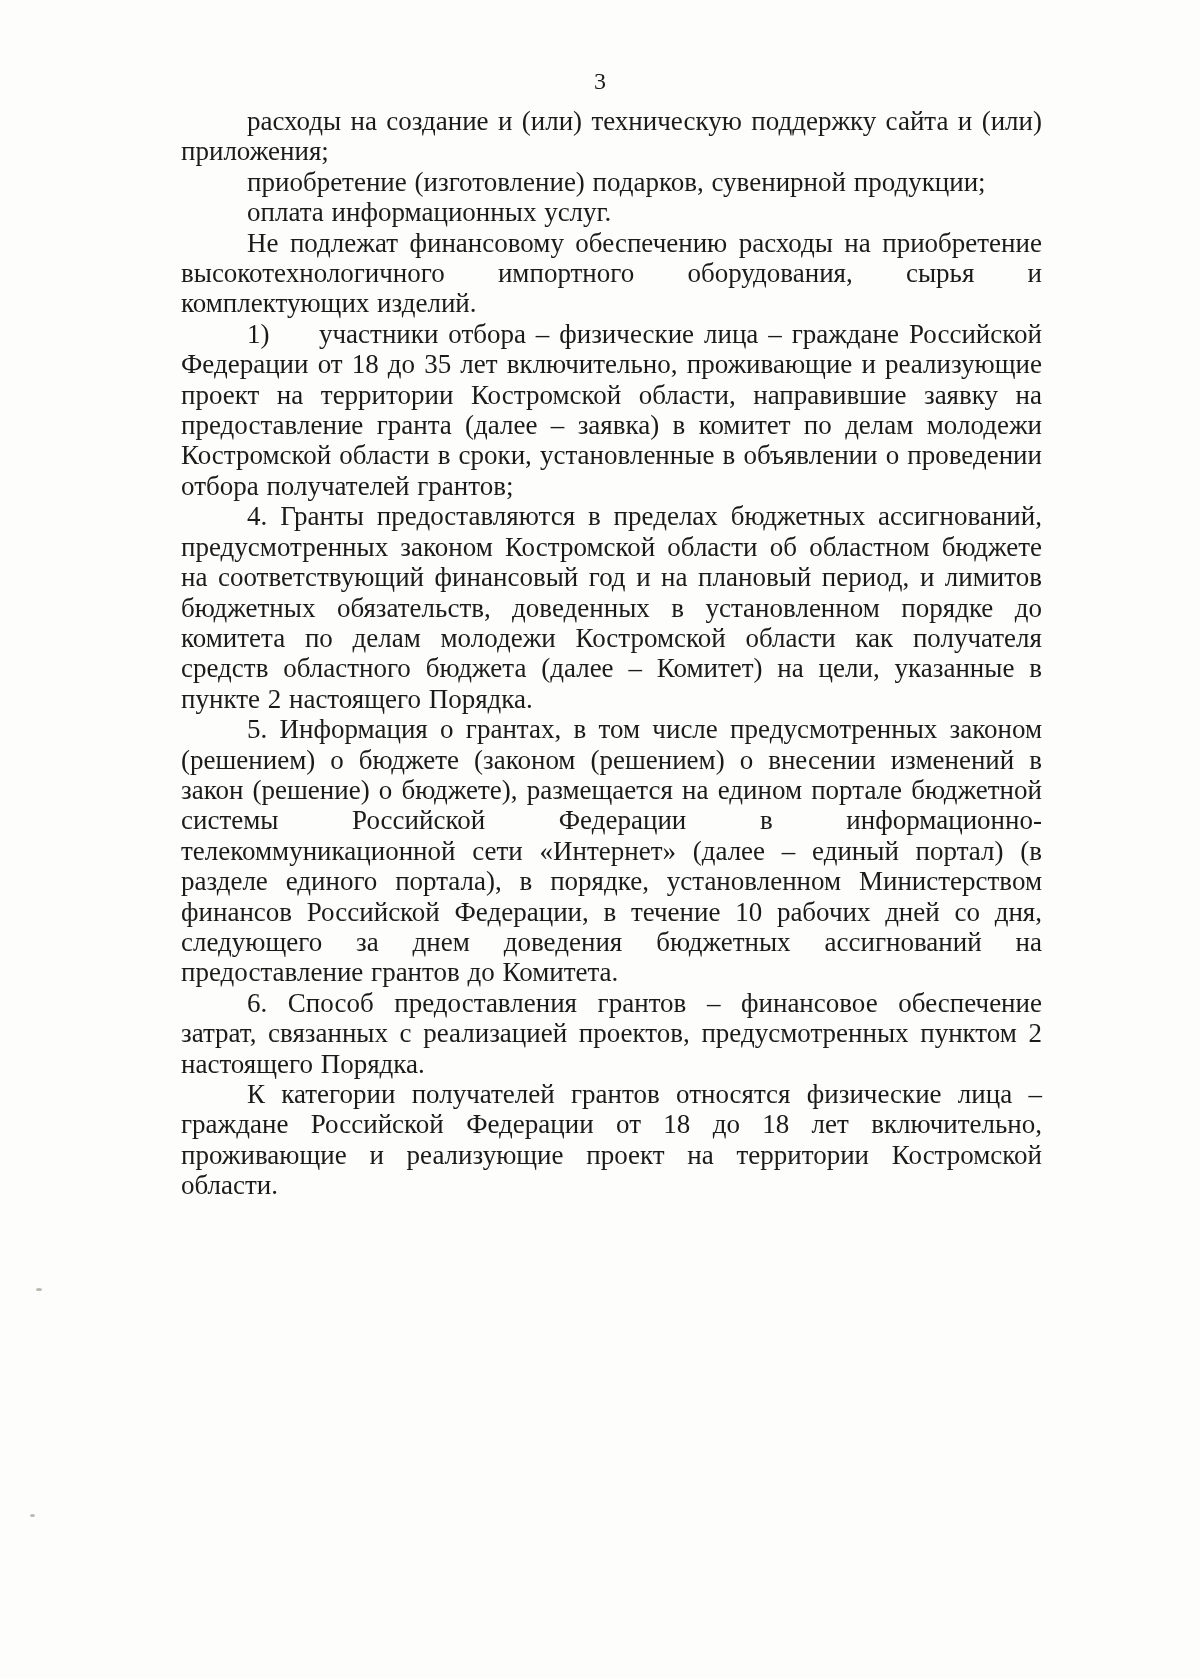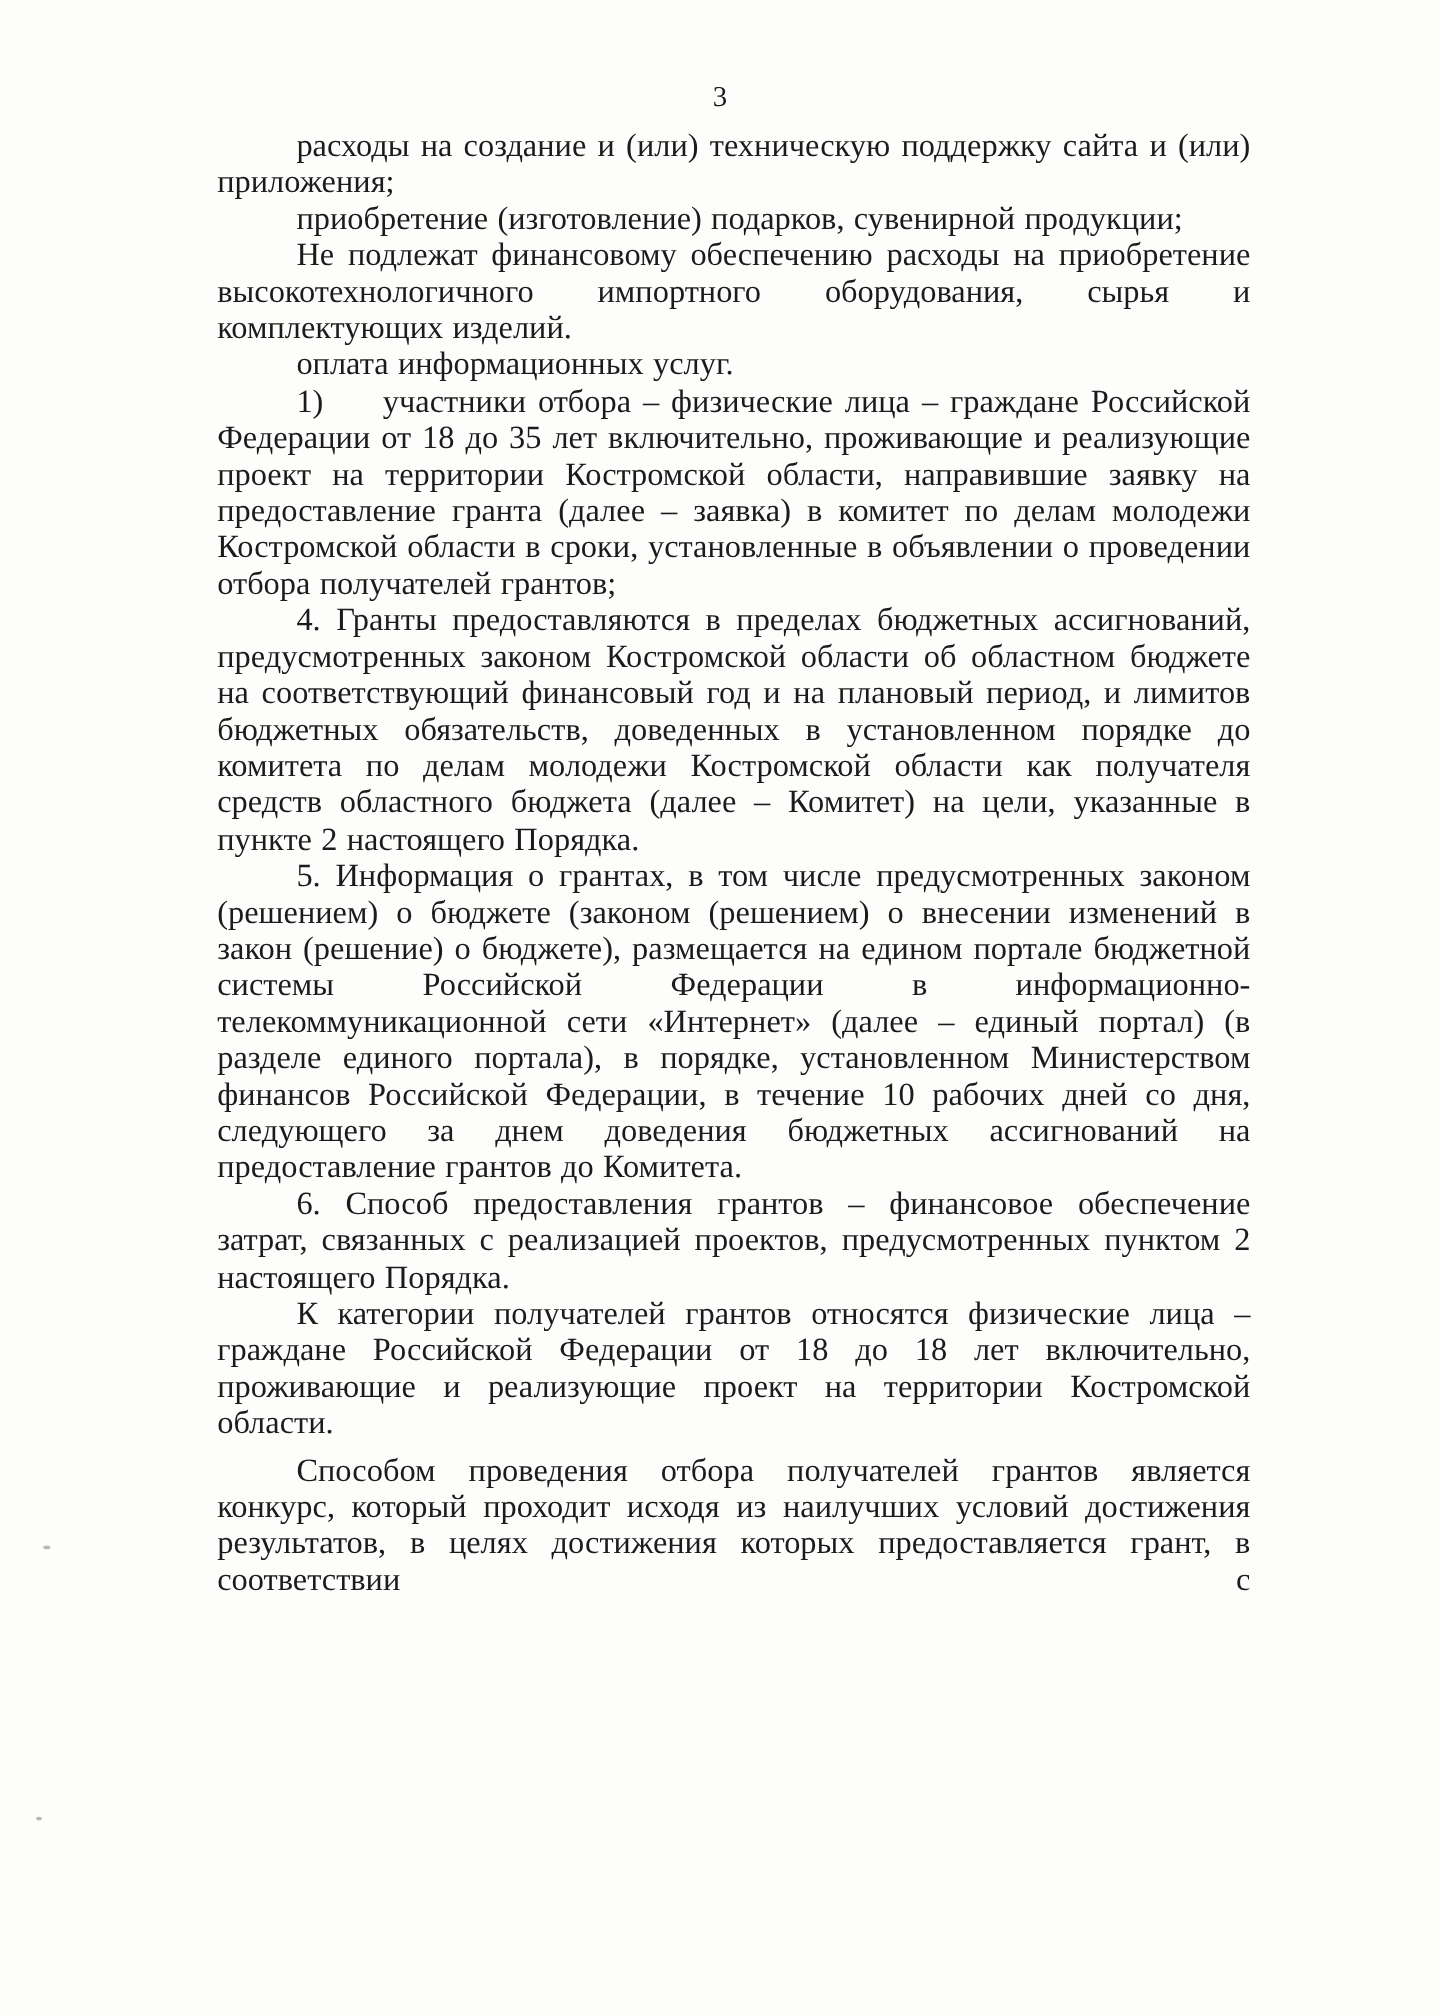--- a/index.html
+++ b/index.html
@@ -58,25 +58,24 @@
 </style>
 </head>
 <body>
 
 <div class="page">
   <div class="page-number">3</div>
 
   <div class="content">
       <p class="para">расходы на создание и (или) техническую поддержку сайта и (или) приложения;</p>
       <p class="para">приобретение (изготовление) подарков, сувенирной продукции;</p>
+      <p class="para">оплата информационных услуг.</p>
       <p class="para">Не подлежат финансовому обеспечению расходы на приобретение высокотехнологичного импортного оборудования, сырья и комплектующих изделий.</p>
-      <p class="para">оплата информационных услуг.</p>
       <p class="para">1)&nbsp;&nbsp;&nbsp;&nbsp; участники отбора – физические лица – граждане Российской Федерации от 18 до 35 лет включительно, проживающие и реализующие проект на территории Костромской области, направившие заявку на предоставление гранта (далее – заявка) в комитет по делам молодежи Костромской области в сроки, установленные в объявлении о проведении отбора получателей грантов;</p>
       <p class="para">4. Гранты предоставляются в пределах бюджетных ассигнований, предусмотренных законом Костромской области об областном бюджете на соответствующий финансовый год и на плановый период, и лимитов бюджетных обязательств, доведенных в установленном порядке до комитета по делам молодежи Костромской области как получателя средств областного бюджета (далее – Комитет) на цели, указанные в пункте 2 настоящего Порядка.</p>
       <p class="para">5. Информация о грантах, в том числе предусмотренных законом (решением) о бюджете (законом (решением) о внесении изменений в закон (решение) о бюджете), размещается на едином портале бюджетной системы Российской Федерации в информационно-телекоммуникационной сети «Интернет» (далее – единый портал) (в разделе единого портала), в порядке, установленном Министерством финансов Российской Федерации, в течение 10 рабочих дней со дня, следующего за днем доведения бюджетных ассигнований на предоставление грантов до Комитета.</p>
       <p class="para">6. Способ предоставления грантов – финансовое обеспечение затрат, связанных с реализацией проектов, предусмотренных пунктом 2 настоящего Порядка.</p>
       <p class="para">К категории получателей грантов относятся физические лица – граждане Российской Федерации от 18 до 18 лет включительно, проживающие и реализующие проект на территории Костромской области.</p>
-      <p class="para justify-last gap-before">Способом проведения отбора получателей грантов является конкурс, который проходит исходя из наилучших условий достижения результатов, в целях достижения которых предоставляется грант, в соответствии с</p>
     </div>
 
   <div class="artifact a1"></div>
   <div class="artifact a2"></div>
 </div>
 
 </body></html>

